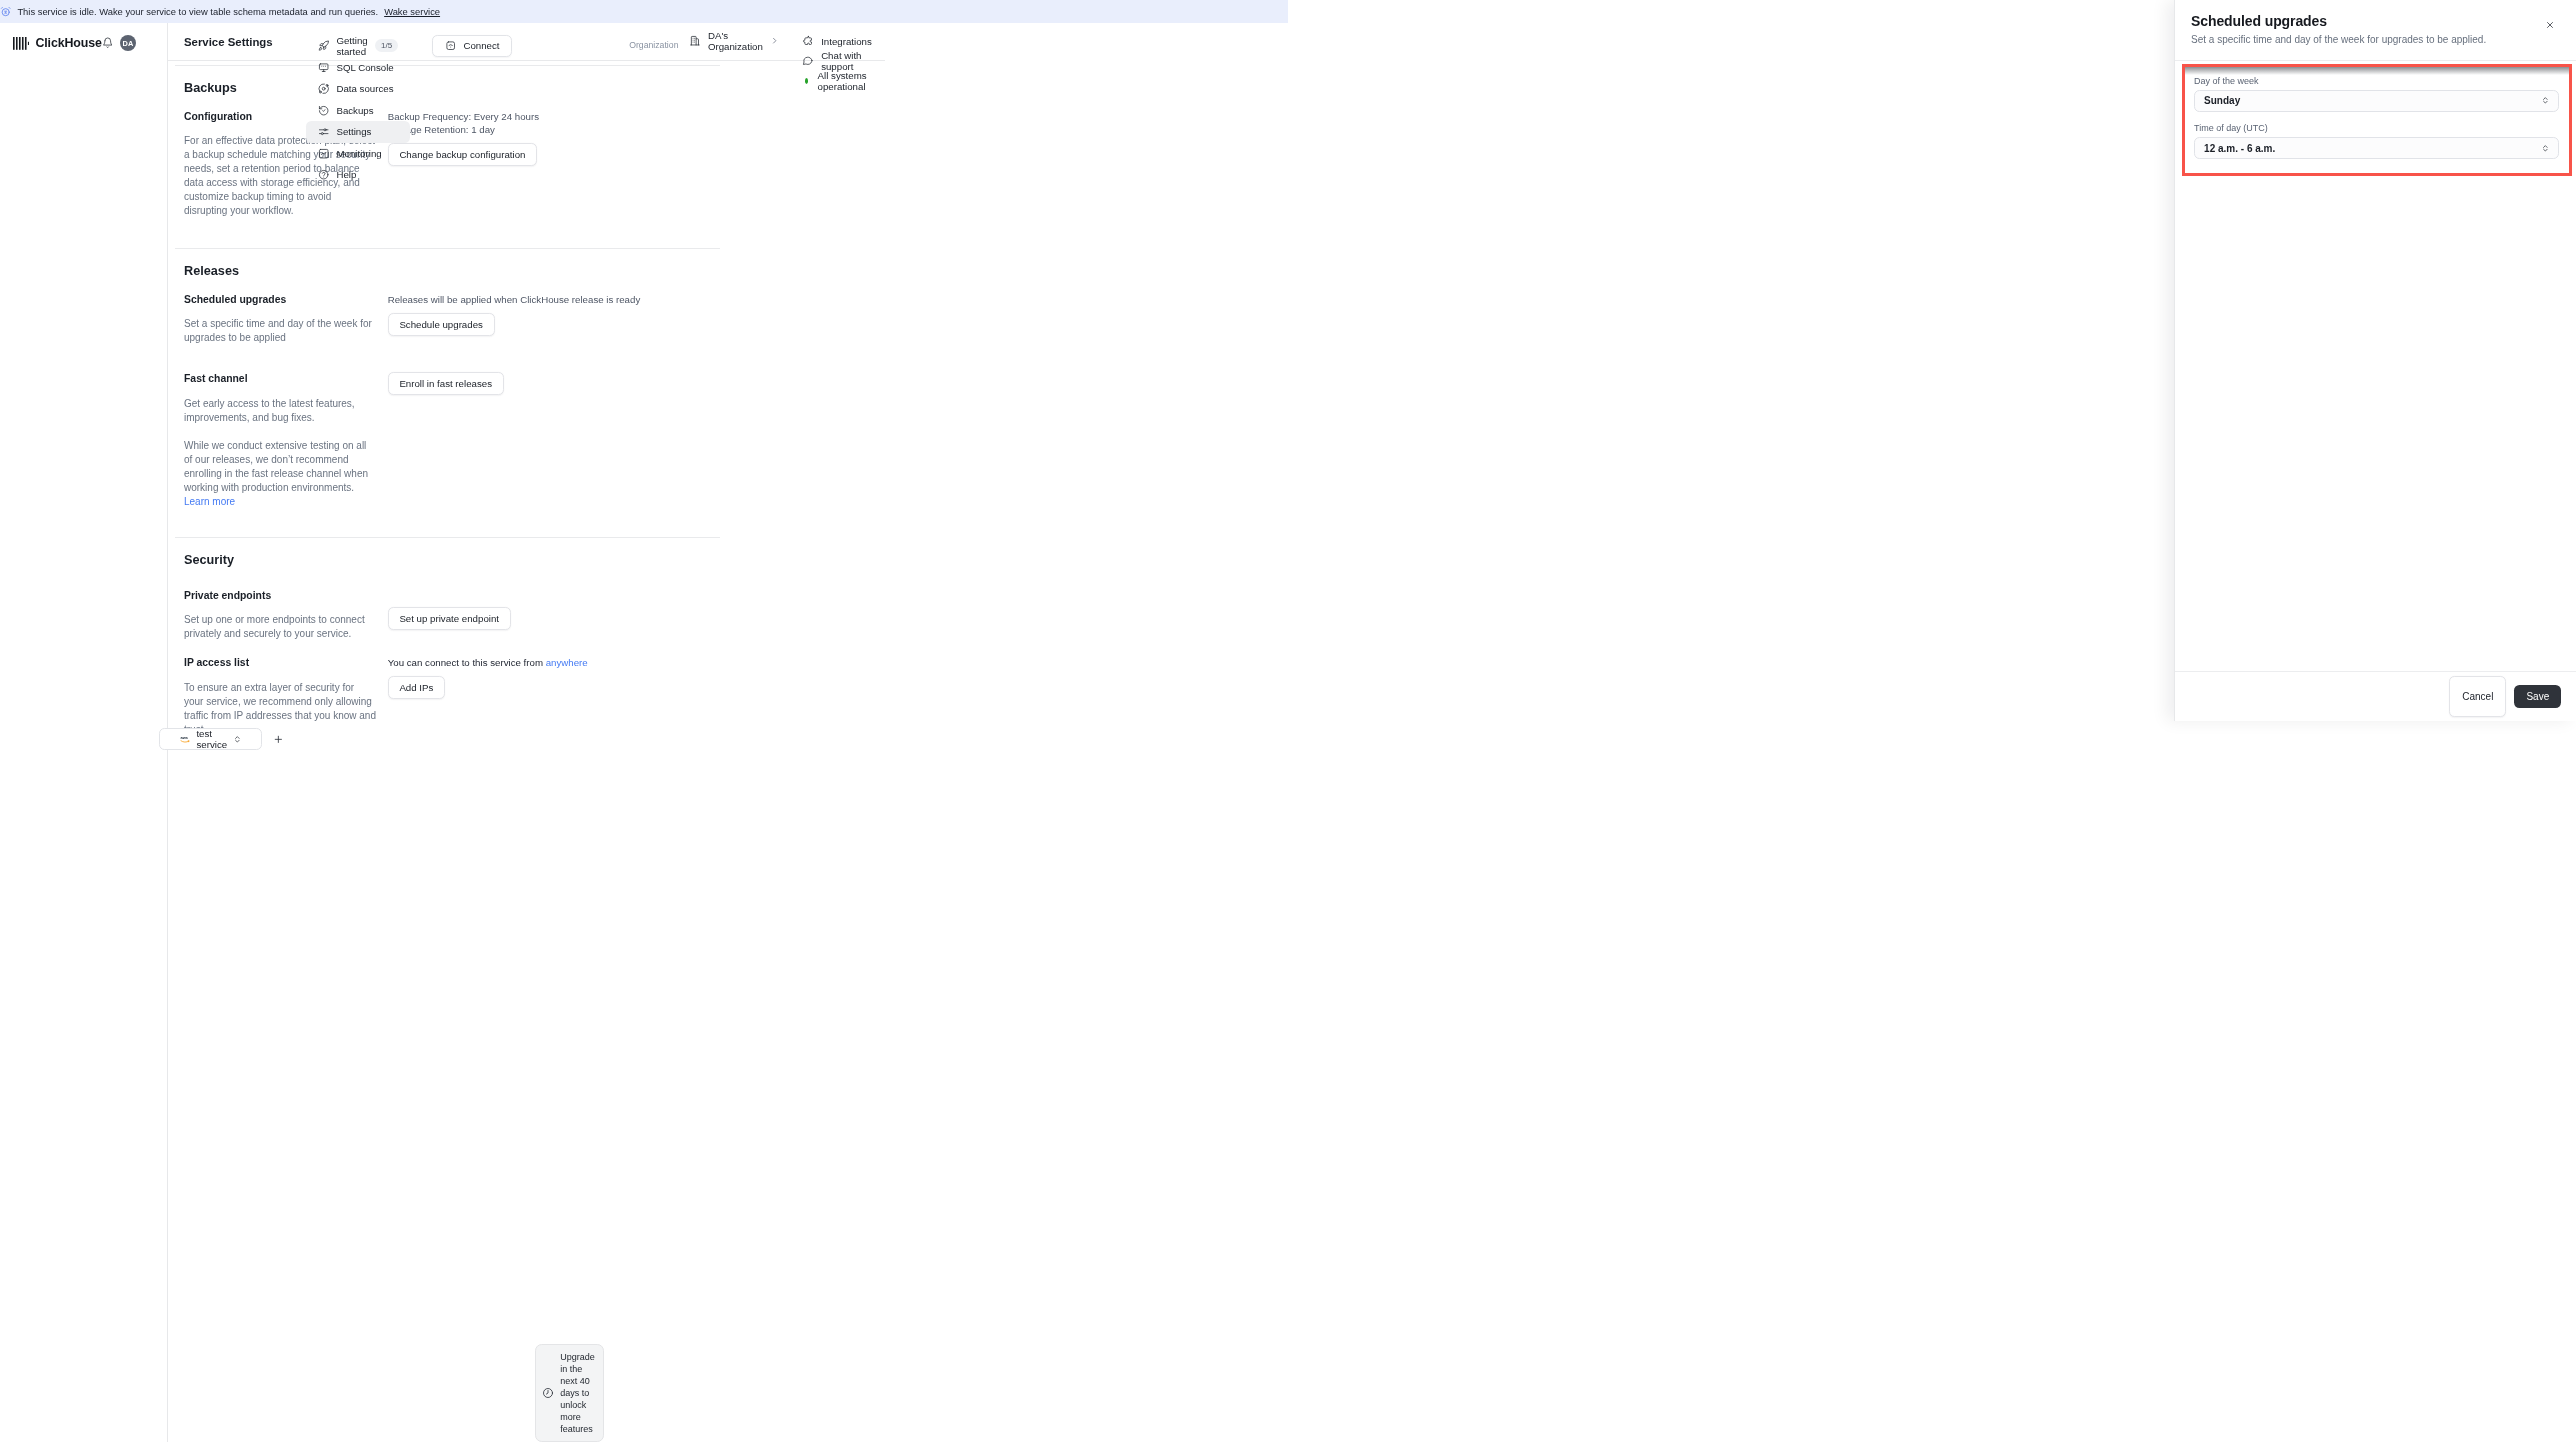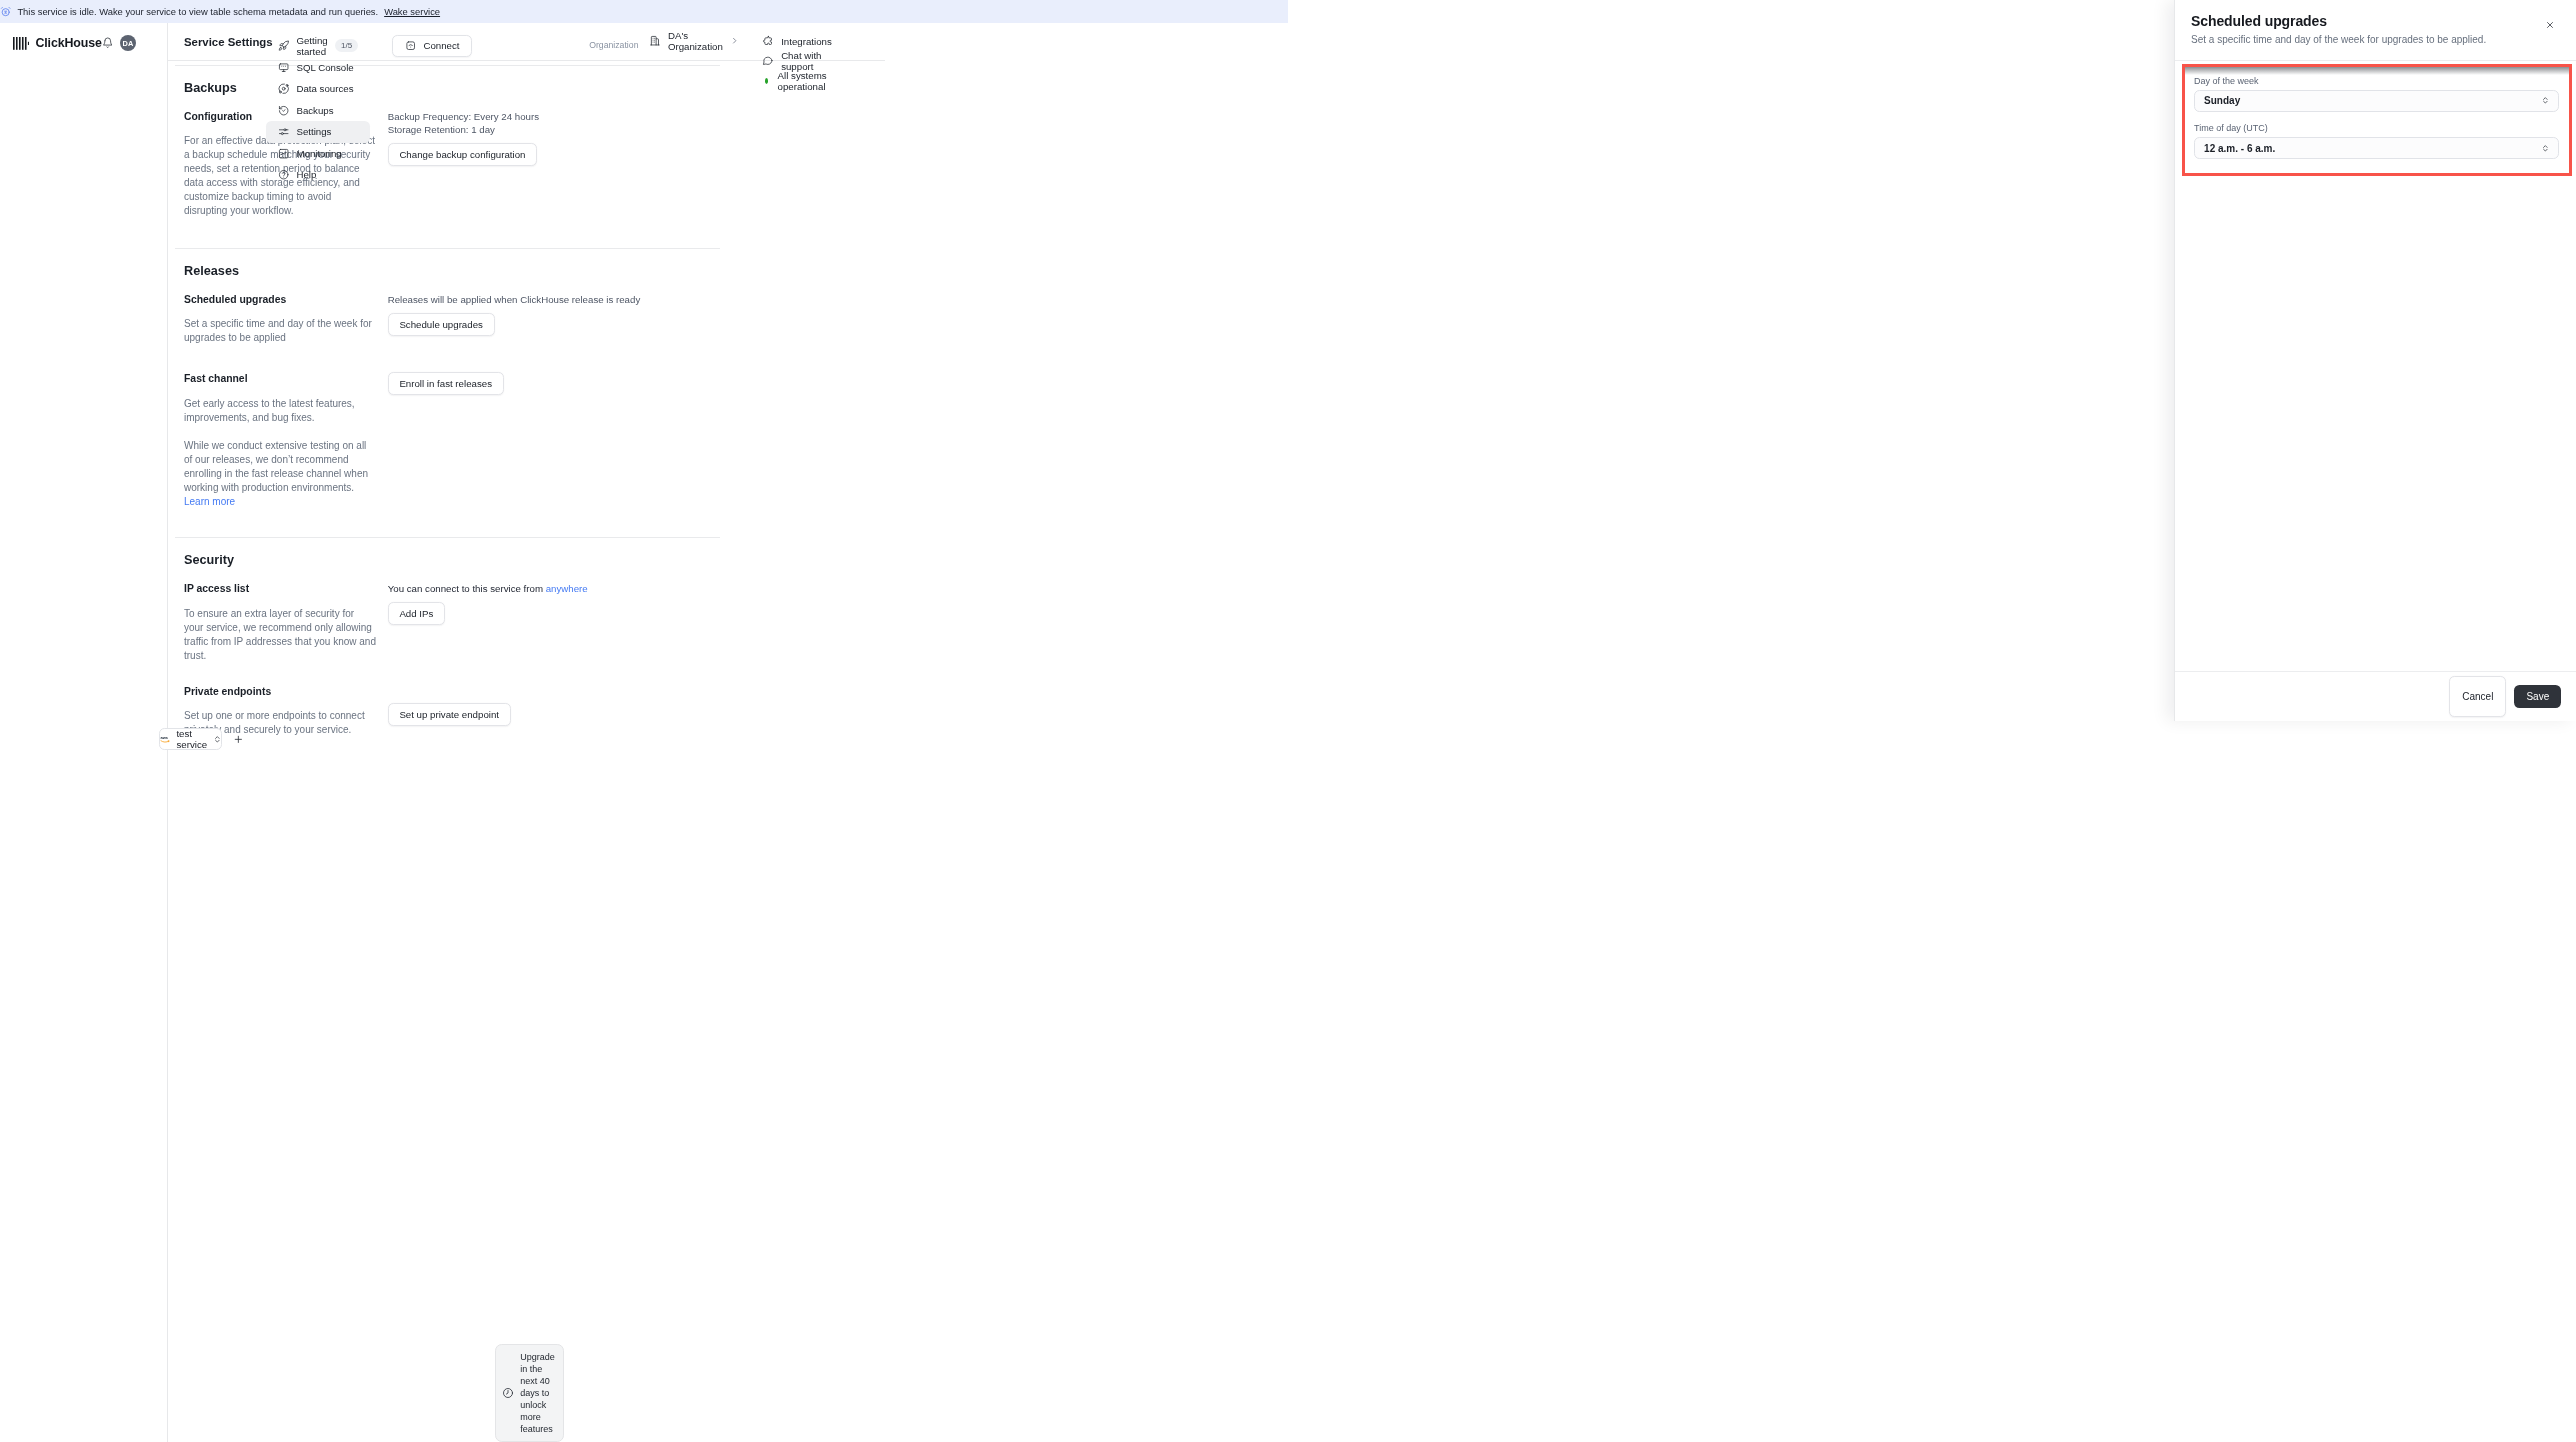--- a/index.html
+++ b/index.html
@@ -16,21 +16,21 @@
   
   .sidebar { position:absolute; top:23px; left:0; bottom:0; width:168px; background:#fff;
     border-right:0.7px solid #E7E8EA; z-index:2; display:flex; flex-direction:row; }
   .logo-row { margin:9.4px 12px 0 13.4px; height:21.5px; display:flex; align-items:center; }
   .logo-text { font-size:12.4px; font-weight:700; letter-spacing:-0.1px; margin-left:6px; color:#15181E; }
   .logo-row .spacer { flex:1; }
   .avatar { width:16px; height:16px; border-radius:50%; background:#5C6370; color:#fff; font-size:7.4px;
     font-weight:700; display:flex; align-items:center; justify-content:center; margin-left:6.7px; cursor:pointer; }
   .selector-row { margin:13.4px 12px 0 10.7px; display:flex; align-items:center; }
   .service-select { flex:1; height:21.5px; border:0.7px solid #E2E4E8; border-radius:5.4px; background:#fff;
-    display:flex; align-items:center; padding:0 0; gap:5.4px; cursor:pointer; }
+    display:flex; align-items:center; padding:0 20px; gap:5.4px; cursor:pointer; }
   .service-select .label { font-size:9.7px; color:#20242C; flex:1; }
   .plus-btn { margin-left:10.7px; cursor:pointer; display:flex; }
   .nav { margin-top:12px; }
   .nav-item { height:21.5px; margin:0 12px 0 10.7px; padding:0 11.4px; border-radius:5.4px;
     display:flex; align-items:center; gap:7.4px; font-size:9.7px; color:#21262E; cursor:pointer; }
   .nav-item.selected { background:#EFF0F2; }
   .badge { margin-left:auto; background:#EFF1F4; border-radius:670px; padding:2px 6px; font-size:8px; color:#4F5663; }
   .connect-btn { height:21.5px; margin:12px 12px 0 10.7px; padding:0 11.4px; border:0.7px solid #E2E4E8; border-radius:5.4px;
     display:flex; align-items:center; gap:7.4px; font-size:9.7px; color:#21262E; cursor:pointer;
     box-shadow:0 0.7px 1.3px rgba(16,24,40,.04); background:#fff; }
@@ -333,37 +333,37 @@
         <p class="para">Get early access to the latest features, improvements, and bug fixes.</p>
         <p class="para"><span>While we conduct extensive testing on all of our releases, we don’t recommend enrolling in the fast release channel when working with production environments.</span> <a class="inline-link">Learn more</a></p>
       </div>
       <div class="col-right">
         <button class="btn">Enroll in fast releases</button>
       </div>
     </div>
 
     <div class="hr section" style="margin-top:28px"></div>
     <h2>Security</h2>
+    <div class="row" style="margin-top:23px">
+      <div class="col-left">
+        <h3>Private endpoints</h3>
+        <p class="para" style="margin-top:12px">Set up one or more endpoints to connect privately and securely to your service.</p>
+      </div>
+      <div class="col-right">
+        <button class="btn solo">Set up private endpoint</button>
+      </div>
+    </div>
     <div class="row">
       <div class="col-left">
         <h3>IP access list</h3>
         <p class="para">To ensure an extra layer of security for your service, we recommend only allowing traffic from IP addresses that you know and trust.</p>
       </div>
       <div class="col-right">
         <div class="info dark"><span>You can connect to this service from</span> <a class="inline-link">anywhere</a></div>
         <button class="btn">Add IPs</button>
-      </div>
-    </div>
-    <div class="row" style="margin-top:23px">
-      <div class="col-left">
-        <h3>Private endpoints</h3>
-        <p class="para" style="margin-top:12px">Set up one or more endpoints to connect privately and securely to your service.</p>
-      </div>
-      <div class="col-right">
-        <button class="btn solo">Set up private endpoint</button>
       </div>
     </div>
   </div>
 </div>
 
 <div class="drawer">
   <div class="drawer-header">
     <h1>Scheduled upgrades</h1>
     <div class="drawer-desc">Set a specific time and day of the week for upgrades to be applied.</div>
     <span class="close-btn icon">

